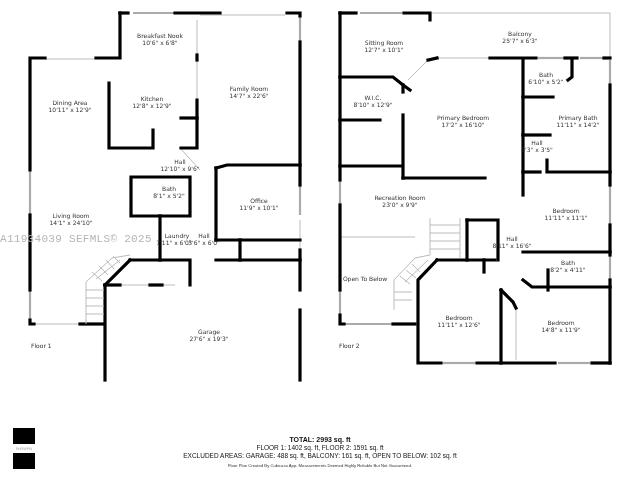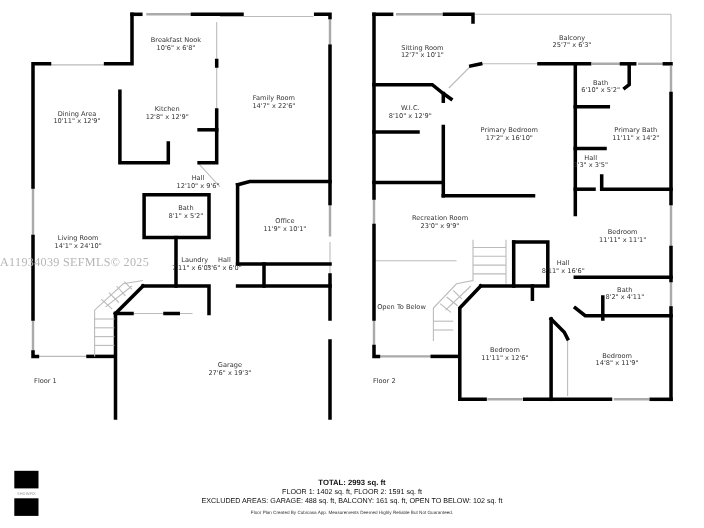--- a/index.html
+++ b/index.html
@@ -3,21 +3,21 @@
 <meta charset="utf-8">
 <style>
   html, body { margin:0; padding:0; background:#ffffff; }
   body { width:640px; height:480px; position:relative; overflow:hidden; font-family:"DejaVu Sans", sans-serif; color:#222; }
   svg { position:absolute; left:0; top:0; }
   .room-label { font-size:6px; fill:#333; text-anchor:middle; }
   .floor-label { font-size:6px; fill:#333; }
   .wall { stroke:#000; stroke-width:3.2; fill:none; stroke-linecap:square; }
   .thin { stroke:#bbb; stroke-width:1; fill:none; }
   .win { stroke:#aaa; stroke-width:2.2; fill:none; }
-  .watermark { position:absolute; left:0; top:233px; font-size:11px; color:#b5b5b5; letter-spacing:0.3px; font-family:Liberation Serif, serif; }
+  .watermark { position:absolute; left:0; top:233px; font-size:11px; color:#b5b5b5; letter-spacing:0.3px; font-family:Liberation Mono, monospace; }
   .footer { position:absolute; left:0; width:640px; text-align:center; font-family:"Liberation Sans", sans-serif; color:#111; }
   .f-total { top:436px; font-size:7px; font-weight:bold; }
   .f-floors { top:444px; font-size:6.5px; }
   .f-excl { top:452px; font-size:6.5px; }
   .f-disc { top:463px; font-size:4.2px; color:#333; }
   .logo { position:absolute; left:13px; top:428px; width:22px; }
   .logo .blk { width:22px; height:16px; background:#000; }
   .logo .txt { font-size:3.5px; color:#999; text-align:center; height:9px; line-height:11px; }
 </style>
 </head>

